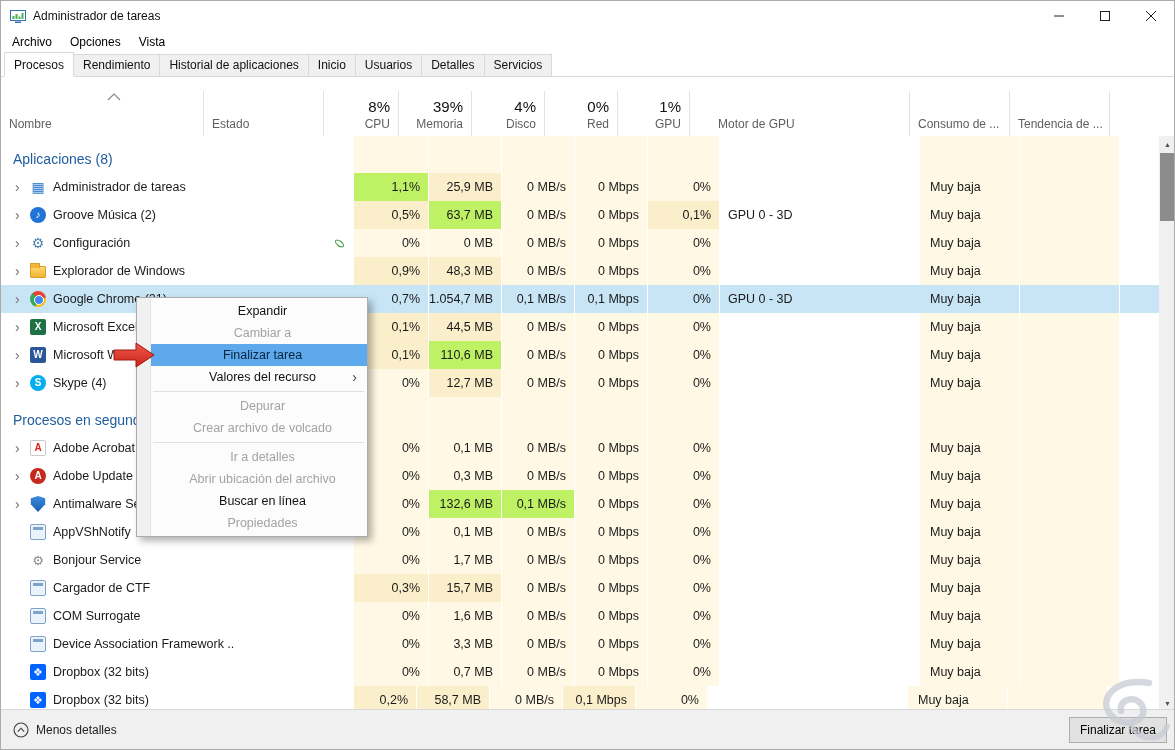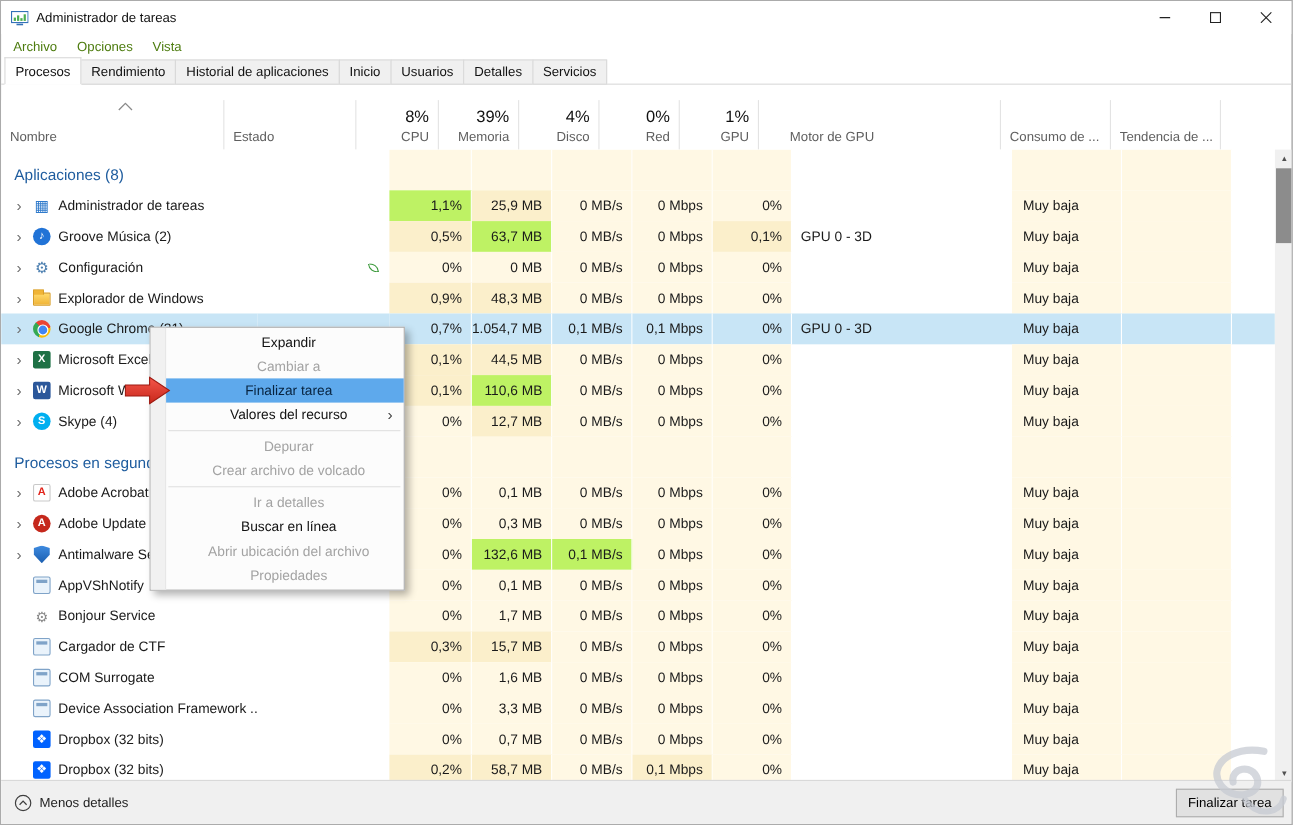--- a/index.html
+++ b/index.html
@@ -10,21 +10,21 @@
     font-family:"Liberation Sans","DejaVu Sans",sans-serif;color:#1a1a1a;
   }
   
   .titlebar{position:absolute;top:0;left:0;right:0;height:30px;display:flex;align-items:center;background:#fff;}
   .app-icon{margin-left:9px;display:flex;}
   .title-text{font-size:12px;margin-left:7px;color:#111;}
   .win-controls{position:absolute;right:0;top:0;height:30px;display:flex;}
   .wc{width:46px;height:30px;display:flex;align-items:center;justify-content:center;background:#fff;border:none;padding:0;}
   
   .menubar{position:absolute;top:30px;left:2px;height:22px;display:flex;align-items:center;font-size:12px;}
-  .menu-item{padding:3px 9px;color:#4d7c0f;text-align:center;}
+  .menu-item{padding:3px 9px;color:#000000;text-align:center;}
   
   .tabline{position:absolute;top:75px;left:0;right:0;height:1px;background:#D9D9D9;}
   .tabbar{position:absolute;top:53px;left:3px;display:flex;align-items:flex-end;font-size:12px;height:23px;}
   .tab{position:relative;background:#F0F0F0;border:1px solid #D9D9D9;padding:3px 9px 4px;margin-right:-1px;z-index:1;color:#111;}
   .tab.active{background:#fff;z-index:3;border-bottom:1px solid #fff;padding-top:5px;}
   
   .thead{position:absolute;top:90px;left:0;width:1158px;height:45px;display:flex;background:#fff;}
   .hcell{border-right:1px solid #E3E3E3;display:flex;flex-direction:column;justify-content:flex-end;padding:2px 8px 5px;overflow:hidden;}
   .hsum{font-size:15px;color:#111;text-align:right;height:19px;}
   .hlabel{font-size:12px;color:#5f5f5f;white-space:nowrap;}
@@ -792,21 +792,21 @@
         </div>
         <div class="cell" style="width: 39px;"></div>
       </div>
       <div class="row prow">
         <div class="cell namecell" style="width: 233px;">
           <span class="exp"></span>
           <span class="ic ic-dropbox">❖</span>
           <span class="pname">Dropbox (32 bits)</span>
         </div>
         <div class="cell statuscell" style="width: 120px;"></div>
-        <div class="cell tint h1 num" style="width: 75px;">
+        <div class="cell tint h1 num" style="width: 63px;">
           <span>0,2%</span>
         </div>
         <div class="cell tint h1 num" style="width: 73px;">
           <span>58,7 MB</span>
         </div>
         <div class="cell tint h0 num" style="width: 73px;">
           <span>0 MB/s</span>
         </div>
         <div class="cell tint h1 num" style="width: 73px;">
           <span>0,1 Mbps</span>
@@ -836,22 +836,22 @@
   <div class="cmenu" id="cmenu">
       <div class="cm-item"><span>Expandir</span></div>
       <div class="cm-item dis"><span>Cambiar a</span></div>
       <div class="cm-item hl"><span>Finalizar tarea</span></div>
       <div class="cm-item"><span>Valores del recurso</span><span class="cm-sub">›</span></div>
       <div class="cm-sep"></div>
       <div class="cm-item dis"><span>Depurar</span></div>
       <div class="cm-item dis"><span>Crear archivo de volcado</span></div>
       <div class="cm-sep"></div>
       <div class="cm-item dis"><span>Ir a detalles</span></div>
+      <div class="cm-item dis"><span>Abrir ubicación del archivo</span></div>
       <div class="cm-item"><span>Buscar en línea</span></div>
-      <div class="cm-item dis"><span>Abrir ubicación del archivo</span></div>
       <div class="cm-item dis"><span>Propiedades</span></div>
     </div>
 
   <svg class="red-arrow" width="42" height="26" viewBox="0 0 42 26">
     <defs>
       <linearGradient id="ag" x1="0" y1="0" x2="0" y2="1">
         <stop offset="0" stop-color="#F4564A"></stop>
           <stop offset="1" stop-color="#C8271B"></stop>
       </linearGradient>
     </defs>

